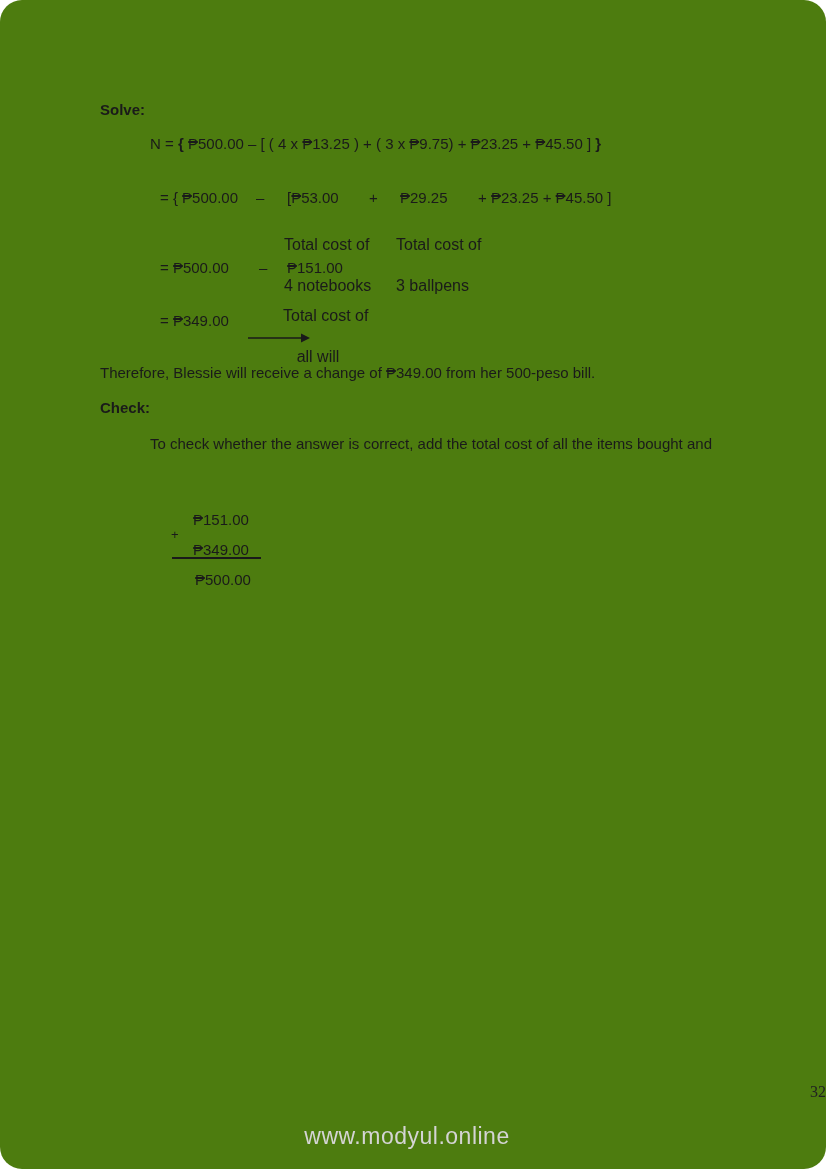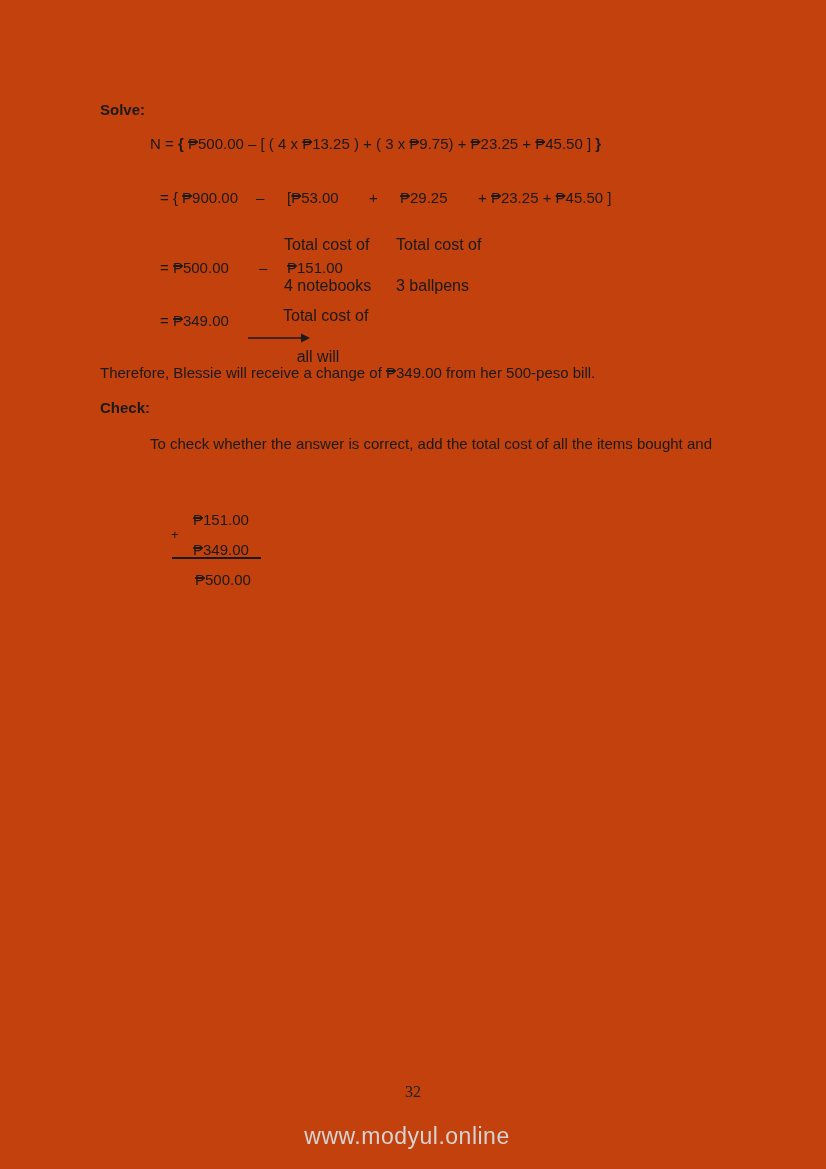--- a/index.html
+++ b/index.html
@@ -4,24 +4,25 @@
 <style>
   html, body {
     margin: 0;
     padding: 0;
     background: #ffffff;
   }
   .page {
     position: relative;
     width: 826px;
     height: 1169px;
-    background: #c2410c;
+    background: #4d7c0f;
     overflow: hidden;
     font-family: "Liberation Sans", "DejaVu Sans", sans-serif;
     color: #1a1a1a;
+    border-radius: 22px;
   }
   .abs { position: absolute; white-space: pre; }
   .t   { font-size: 15px; line-height: 17px; }
   .h   { font-size: 15px; font-weight: bold; line-height: 17px; }
   .b   { font-weight: bold; }
   .note {
     position: absolute;
     width: 70px;
     text-align: center;
     font-size: 16px;
@@ -30,21 +31,21 @@
   }
   .sum-rule {
     position: absolute;
     height: 1.5px;
     background: #1a1a1a;
   }
   .plus-small { font-size: 13px; line-height: 13px; }
   .page-number {
     position: absolute;
     left: 0; right: 0;
-    text-align: center;
+    text-align: right;
     font-family: "Liberation Serif", "DejaVu Serif", serif;
     font-size: 16px;
     color: #222222;
   }
   .watermark {
     position: absolute;
     left: 0; right: 12px;
     text-align: center;
     font-size: 23px;
     letter-spacing: 0.5px;
@@ -54,21 +55,21 @@
 </style>
 </head>
 <body>
 
 <div class="page">
 
   <div class="abs h" style="left:100px; top:101px">Solve:</div>
 
   <div class="abs t" style="left:150px; top:135px"><span>N = </span><span class="b">{</span><span> ₱500.00 – [ ( 4 x ₱13.25 ) + ( 3 x ₱9.75) + ₱23.25 + ₱45.50 ] </span><span class="b">}</span></div>
 
-  <div class="abs t" style="left:160px; top:189px">= { ₱900.00</div>
+  <div class="abs t" style="left:160px; top:189px">= { ₱500.00</div>
   <div class="abs t" style="left:256px; top:189px">–</div>
   <div class="abs t" style="left:287px; top:189px">[₱53.00</div>
   <div class="abs t" style="left:369px; top:189px">+</div>
   <div class="abs t" style="left:400px; top:189px">₱29.25</div>
   <div class="abs t" style="left:478px; top:189px">+ ₱23.25 + ₱45.50 ]</div>
 
   <div class="note" style="left:284px; top:211px">
     <div>Total cost of</div>
     <div>4 notebooks</div>
   </div>

